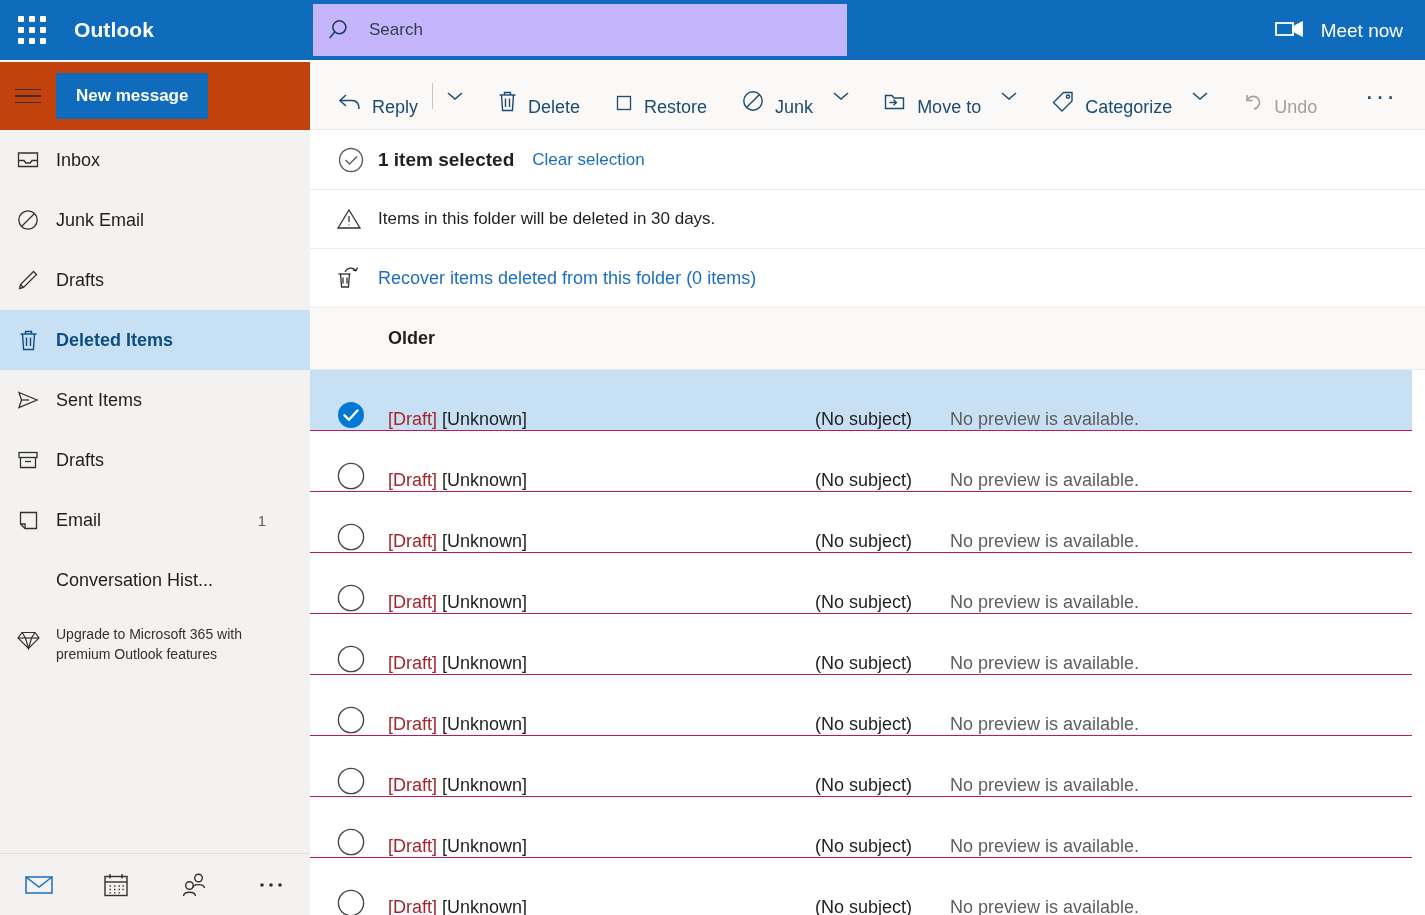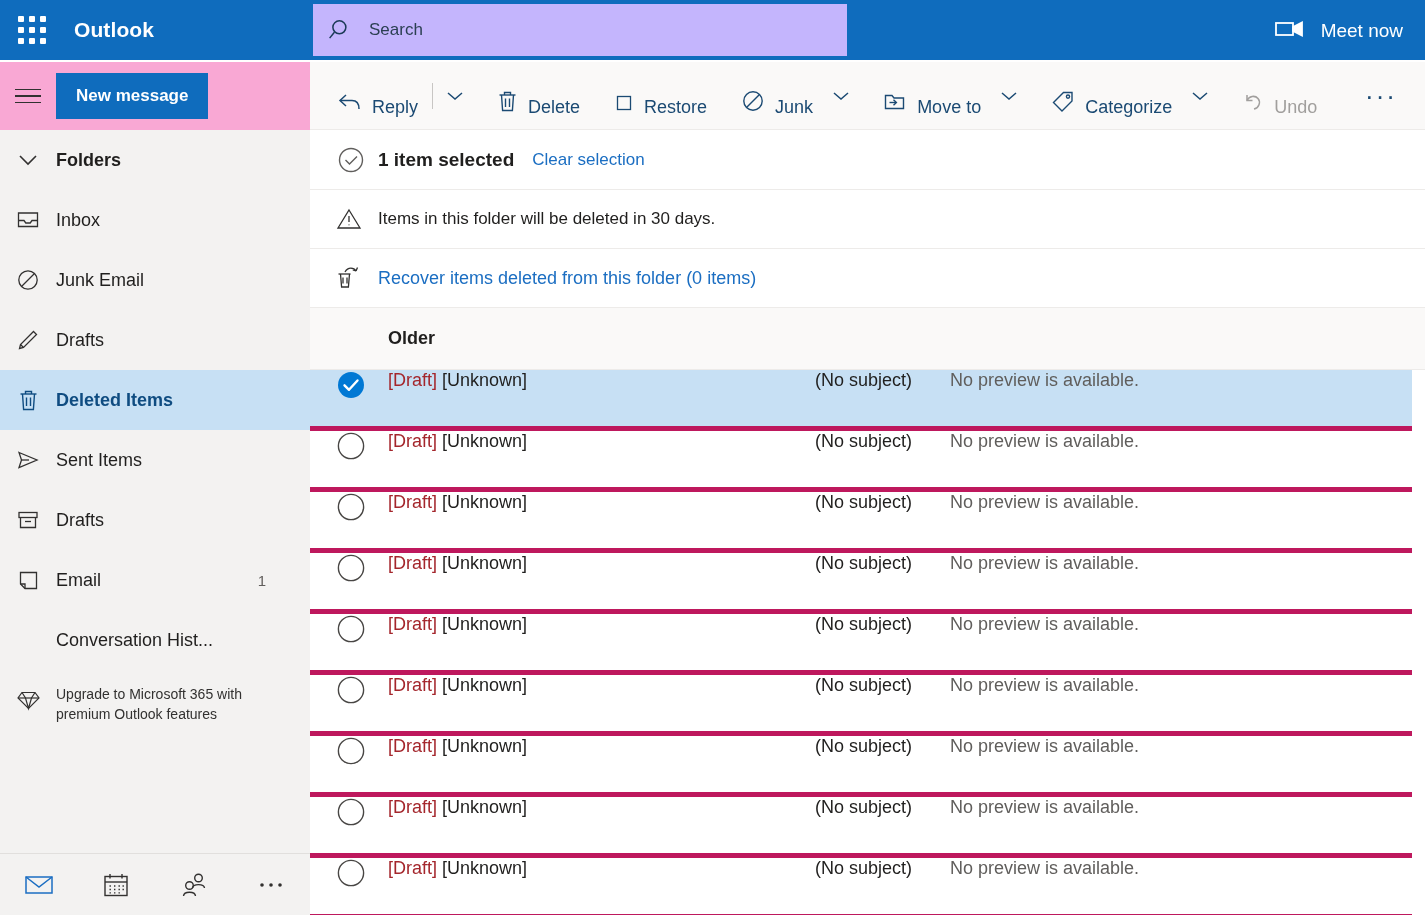--- a/index.html
+++ b/index.html
@@ -49,21 +49,21 @@
     display: flex; align-items: center; gap: 16px; cursor: pointer;
   }
   .meetnow .lbl { color: #ffffff; font-size: 19px; white-space: nowrap; }
 
   
   .cmdrow {
     position: absolute; top: 62px; left: 0; right: 0; height: 68px;
     display: flex; align-items: center;
   }
   .cmd-left {
-    width: 310px; height: 68px; background: #f9a8d4;
+    width: 310px; height: 68px; background: #c2410c;
     display: flex; align-items: center;
   }
   .hamburger {
     width: 56px; height: 68px; display: flex; flex-direction: column;
     align-items: center; justify-content: center; gap: 5px; cursor: pointer;
   }
   .hamburger i { width: 26px; height: 1.5px; background: #323130; display: block; }
   .newmsg {
     height: 46px; padding: 0 20px; background: #0f6cbd; color: #fff;
     border: none; font-family: "Liberation Sans", sans-serif;
@@ -148,22 +148,22 @@
   .recoverbar .ic { width: 42px; margin-left: 26px; display: flex; align-items: center; }
   .recoverbar .txt { font-size: 18px; color: #1b6ec2; }
 
   .grouphdr {
     height: 62px; background: #faf9f8; display: flex; align-items: center;
     padding-left: 78px; border-bottom: 1px solid #edebe9;
   }
   .grouphdr .txt { font-size: 18px; font-weight: bold; color: #201f1e; }
 
   .row {
-    height: 61px; display: flex; align-items: flex-start;
-    border-bottom: 5px solid #be185d; cursor: pointer; position: relative;
+    height: 61px; display: flex; align-items: flex-end;
+    border-bottom: 1px solid #be185d; cursor: pointer; position: relative;
     margin-right: 13px;
   }
   .row.selected { background: #c7e0f4; }
   .row .chk { width: 52px; margin-left: 26px; display: flex; align-items: center; }
   .row .sender { font-size: 18px; color: #201f1e; white-space: nowrap; }
   .row .sender .draft { color: #a4262c; }
   .row .subject {
     position: absolute; left: 505px; font-size: 18px; color: #201f1e; white-space: nowrap;
   }
   .row .preview {
@@ -315,28 +315,20 @@
         </span>
         <span>Undo</span>
       </button>
 
       <div class="ellipsis-btn">···</div>
     </div>
   </div>
 
   <div class="sidebar">
 
-    <div class="foldhdr">
-      <span class="ic">
-        <svg width="24" height="14" viewBox="0 0 24 14" fill="none" stroke="#323130" stroke-width="1.6">
-            <path d="M4 3 L12 11 L20 3"></path>
-          </svg>
-      </span>
-      <span class="lbl">Folders</span>
-    </div>
 
     <div class="fitem">
       <span class="ic">
         <svg width="24" height="22" viewBox="0 0 24 22" fill="none" stroke="#323130" stroke-width="1.3">
           <path d="M2.5 4 H21.5 V17.5 H2.5 Z"></path>
           <path d="M2.5 11.5 H8 L9.8 14 H14.2 L16 11.5 H21.5"></path>
         </svg>
       </span>
       <span class="lbl">Inbox</span>
     </div>

